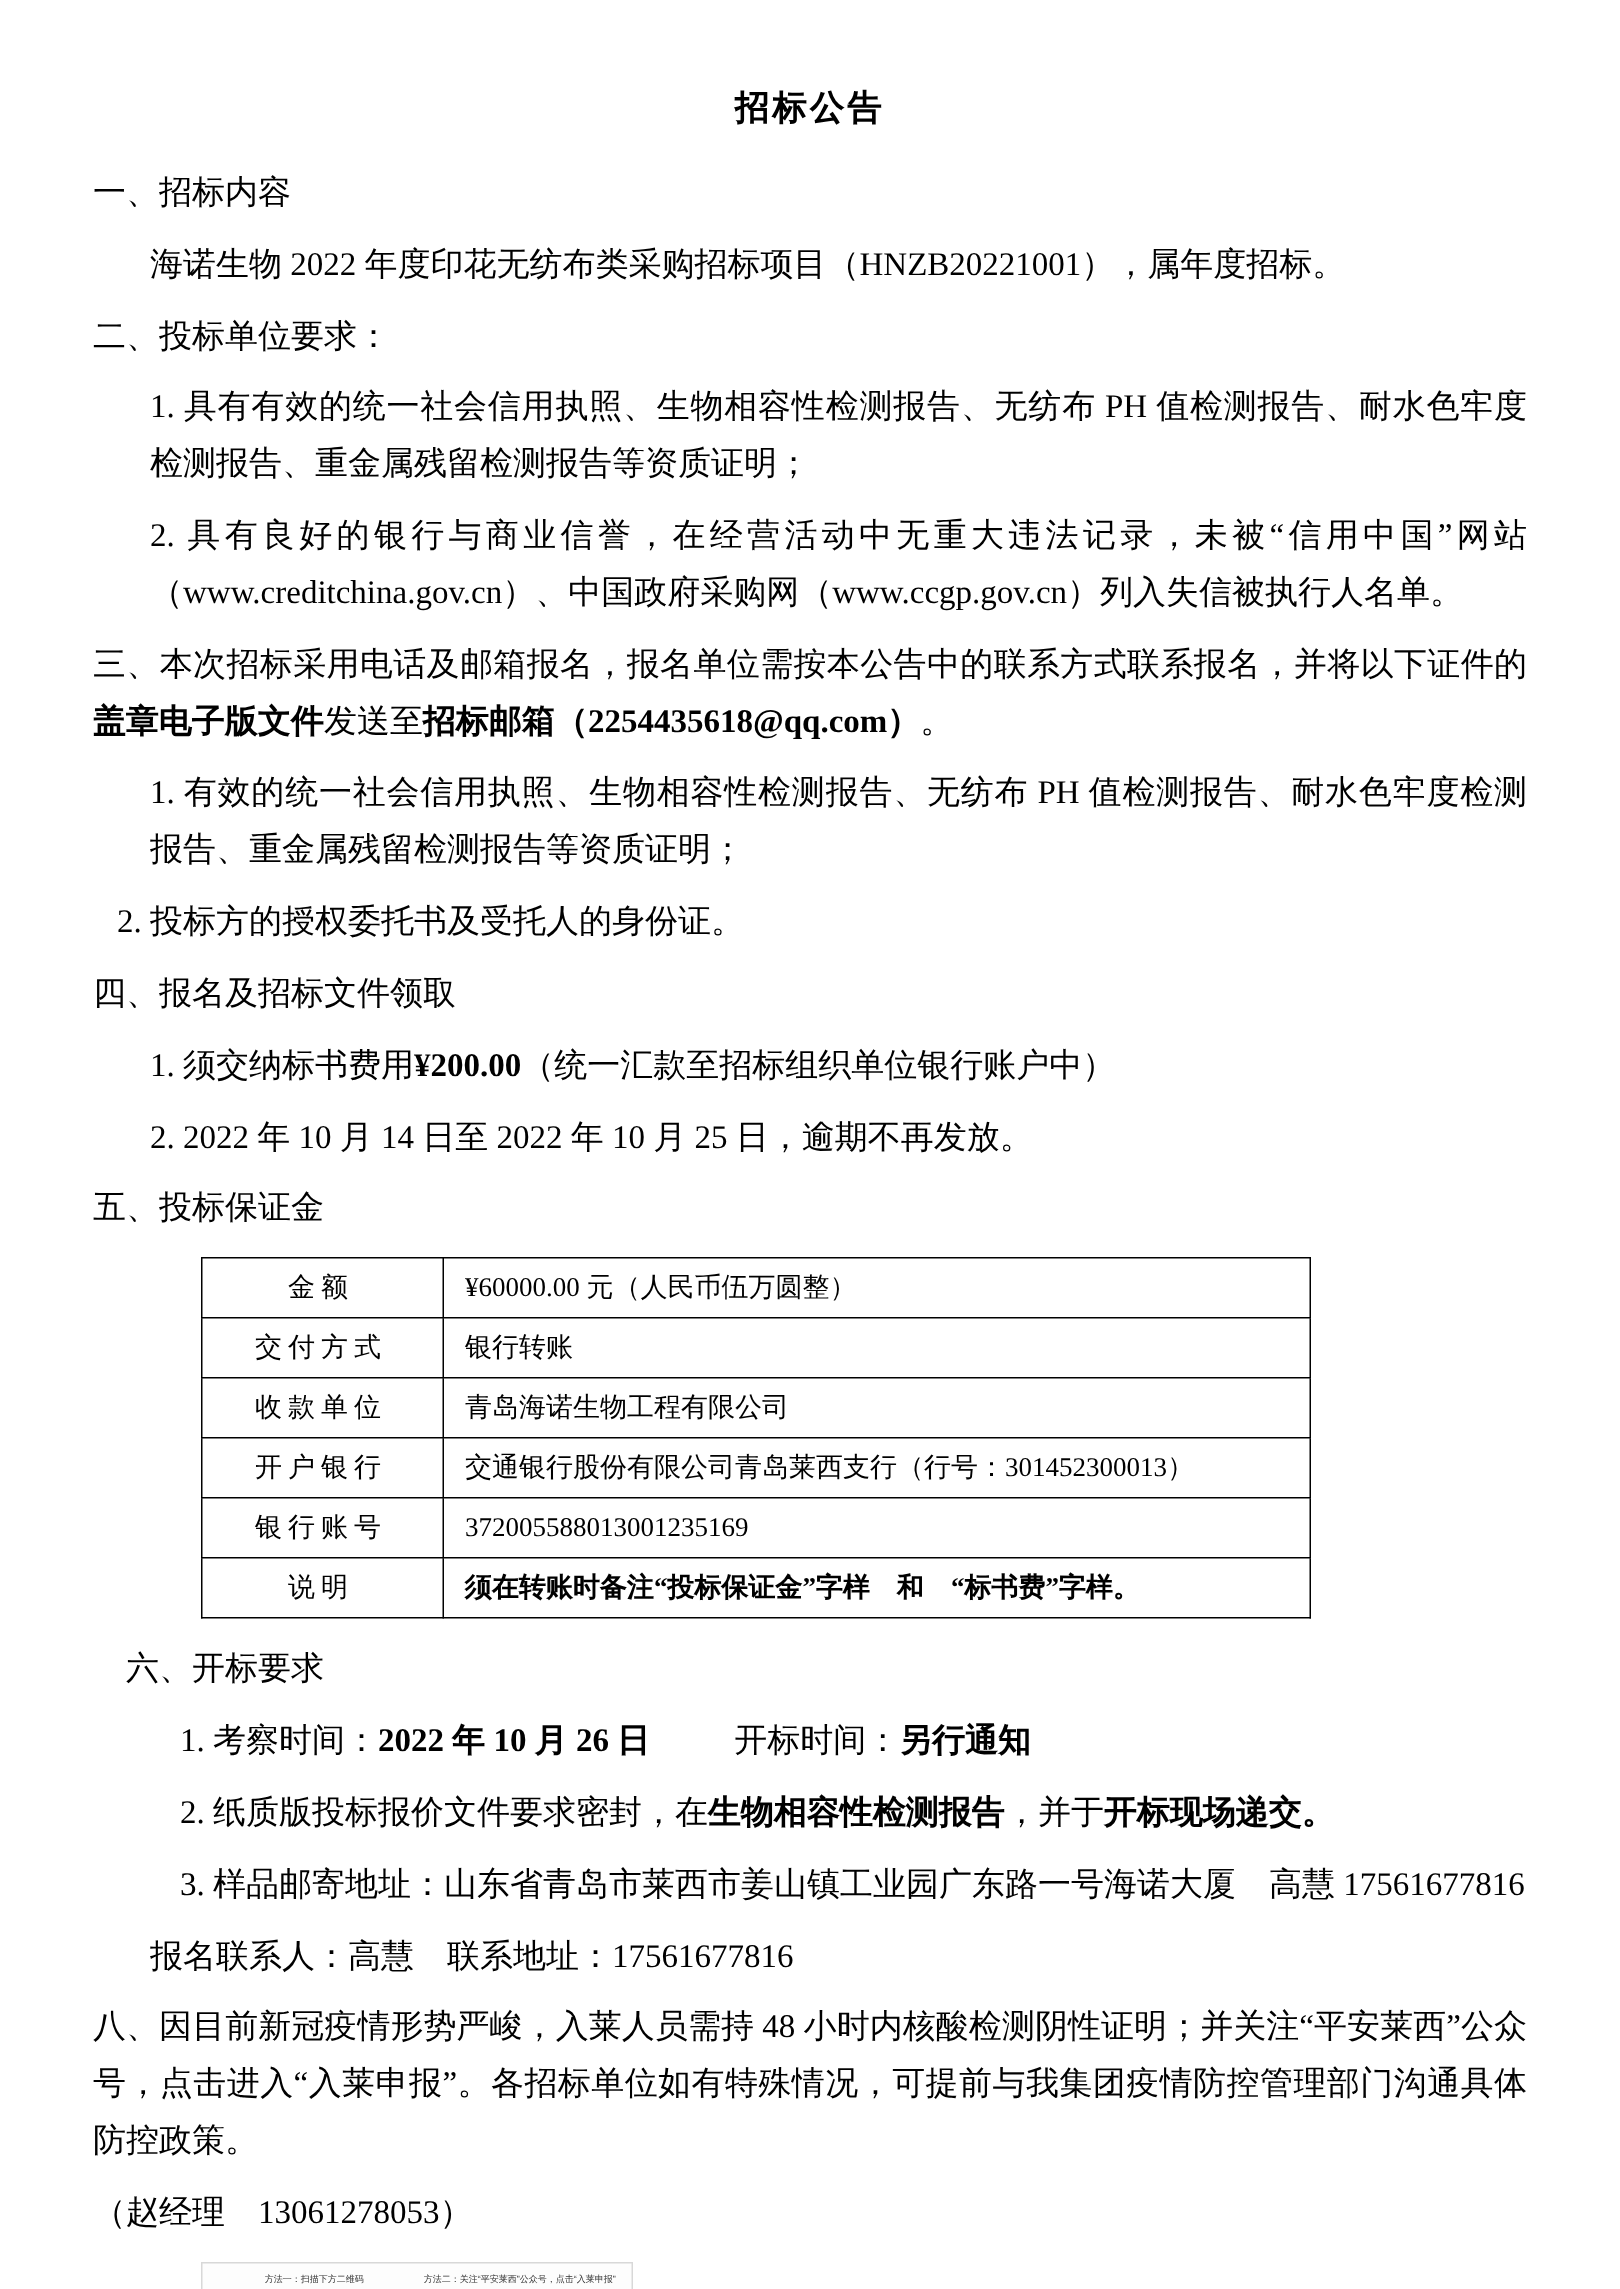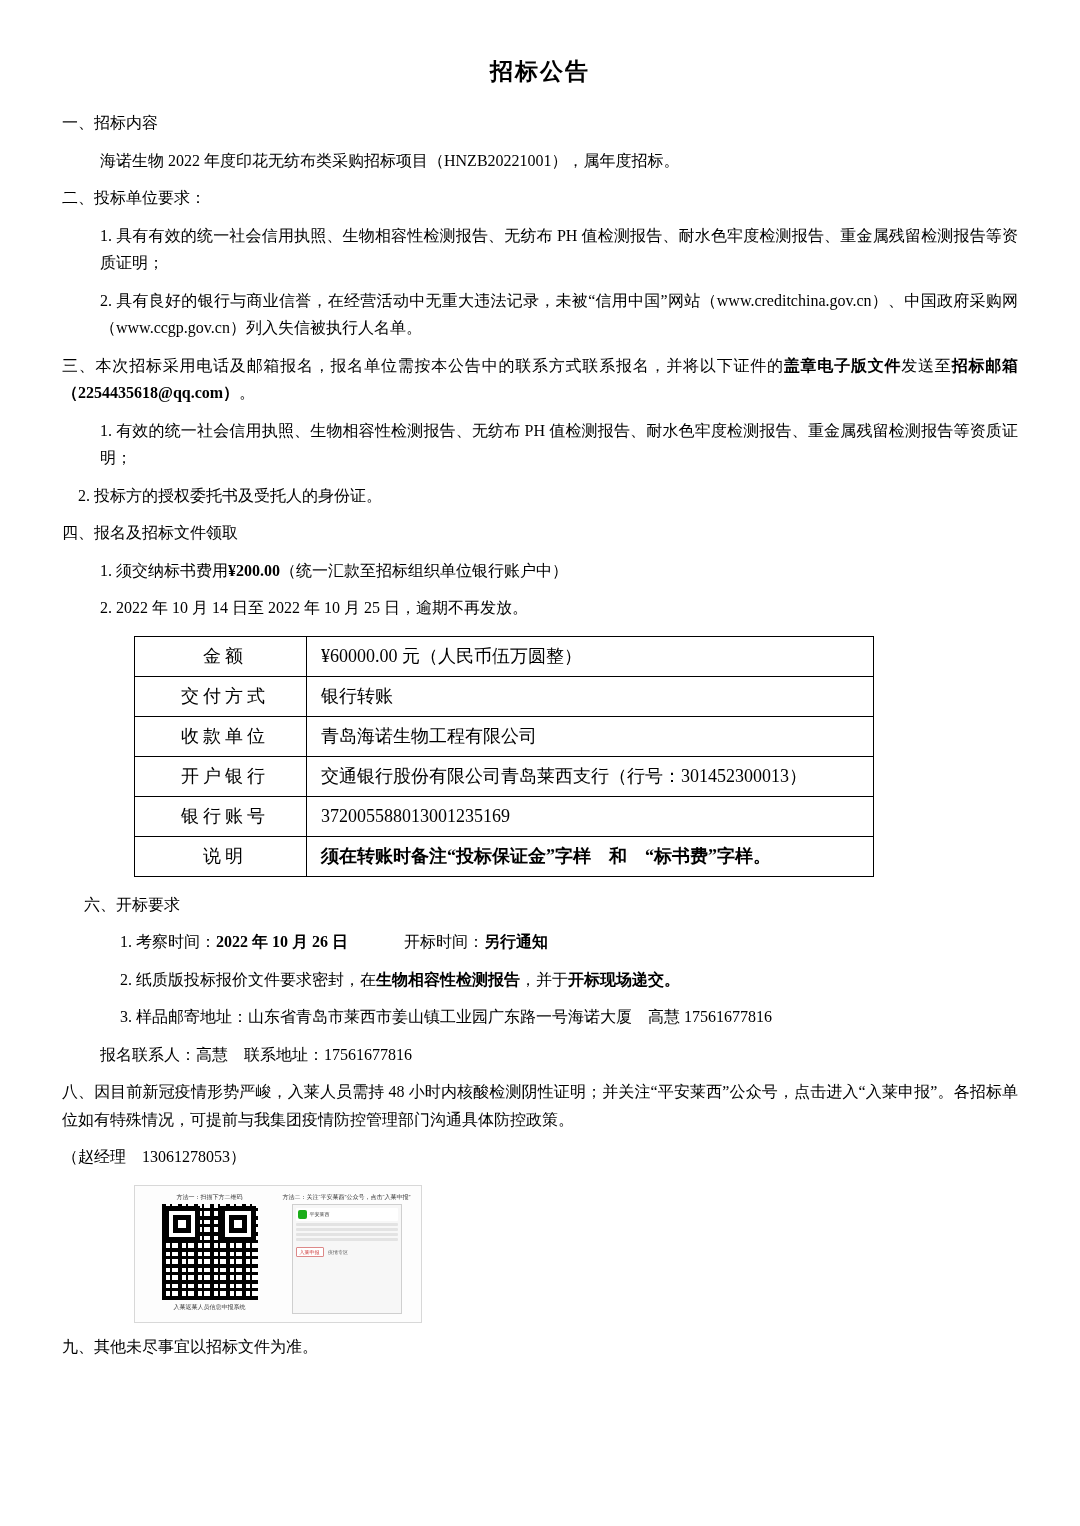--- a/index.html
+++ b/index.html
@@ -24,21 +24,21 @@
   .doc-title {
     text-align: center;
     font-size: 23px;
     font-weight: bold;
     letter-spacing: 2px;
     margin: 16px 0 22px 0;
     font-family: "Liberation Serif", "DejaVu Serif", serif;
   }
   p {
     margin: 0 0 10px 0;
-    font-size: 16px;
+    font-size: 22px;
     line-height: 1.72;
     text-align: justify;
   }
   .lvl1 { text-indent: 0; }
   .lvl2 { margin-left: 38px; }
   .lvl2b { margin-left: 38px; }
   .b { font-weight: bold; }
 
   table.deposit {
     border-collapse: collapse;
@@ -49,21 +49,21 @@
   table.deposit td {
     border: 1px solid #000;
     padding: 6px 10px;
     line-height: 1.5;
     vertical-align: middle;
   }
   table.deposit td.label {
     width: 150px;
     text-align: center;
     letter-spacing: 4px;
-    padding-left: 15px;
+    padding-left: 4px;
     padding-right: 6px;
   }
   table.deposit td.value {
     padding-left: 14px;
   }
   .qr-wrap {
     margin: 14px 0 10px 72px;
     width: 300px;
   }
   .qr-box {
@@ -178,20 +178,21 @@
   <p class="lvl2b" style="margin-left:38px;text-indent:0">2. 具有良好的银行与商业信誉，在经营活动中无重大违法记录，未被“信用中国”网站（www.creditchina.gov.cn）、中国政府采购网（www.ccgp.gov.cn）列入失信被执行人名单。</p>
 
   <p class="lvl1"><span>三、本次招标采用电话及邮箱报名，报名单位需按本公告中的联系方式联系报名，并将以下证件的</span><span class="b">盖章电子版文件</span><span>发送至</span><span class="b">招标邮箱（2254435618@qq.com）</span><span>。</span></p>
   <p class="lvl2b" style="">1. 有效的统一社会信用执照、生物相容性检测报告、无纺布 PH 值检测报告、耐水色牢度检测报告、重金属残留检测报告等资质证明；</p>
   <p class="lvl2b" style="margin-left:16px">2. 投标方的授权委托书及受托人的身份证。</p>
 
   <p class="lvl1">四、报名及招标文件领取</p>
   <p class="lvl2b" style="margin-left:38px"><span>1. 须交纳标书费用</span><span class="b">¥200.00</span><span>（统一汇款至招标组织单位银行账户中）</span></p>
   <p class="lvl2b" style="margin-left:38px">2. 2022 年 10 月 14 日至 2022 年 10 月 25 日，逾期不再发放。</p>
 
+  <p class="lvl1">五、投标保证金</p>
 
   <table class="deposit">
     <tbody>
       <tr>
         <td class="label">金额</td>
         <td class="value">¥60000.00 元（人民币伍万圆整）</td>
       </tr>
       <tr>
         <td class="label">交付方式</td>
         <td class="value">银行转账</td>

